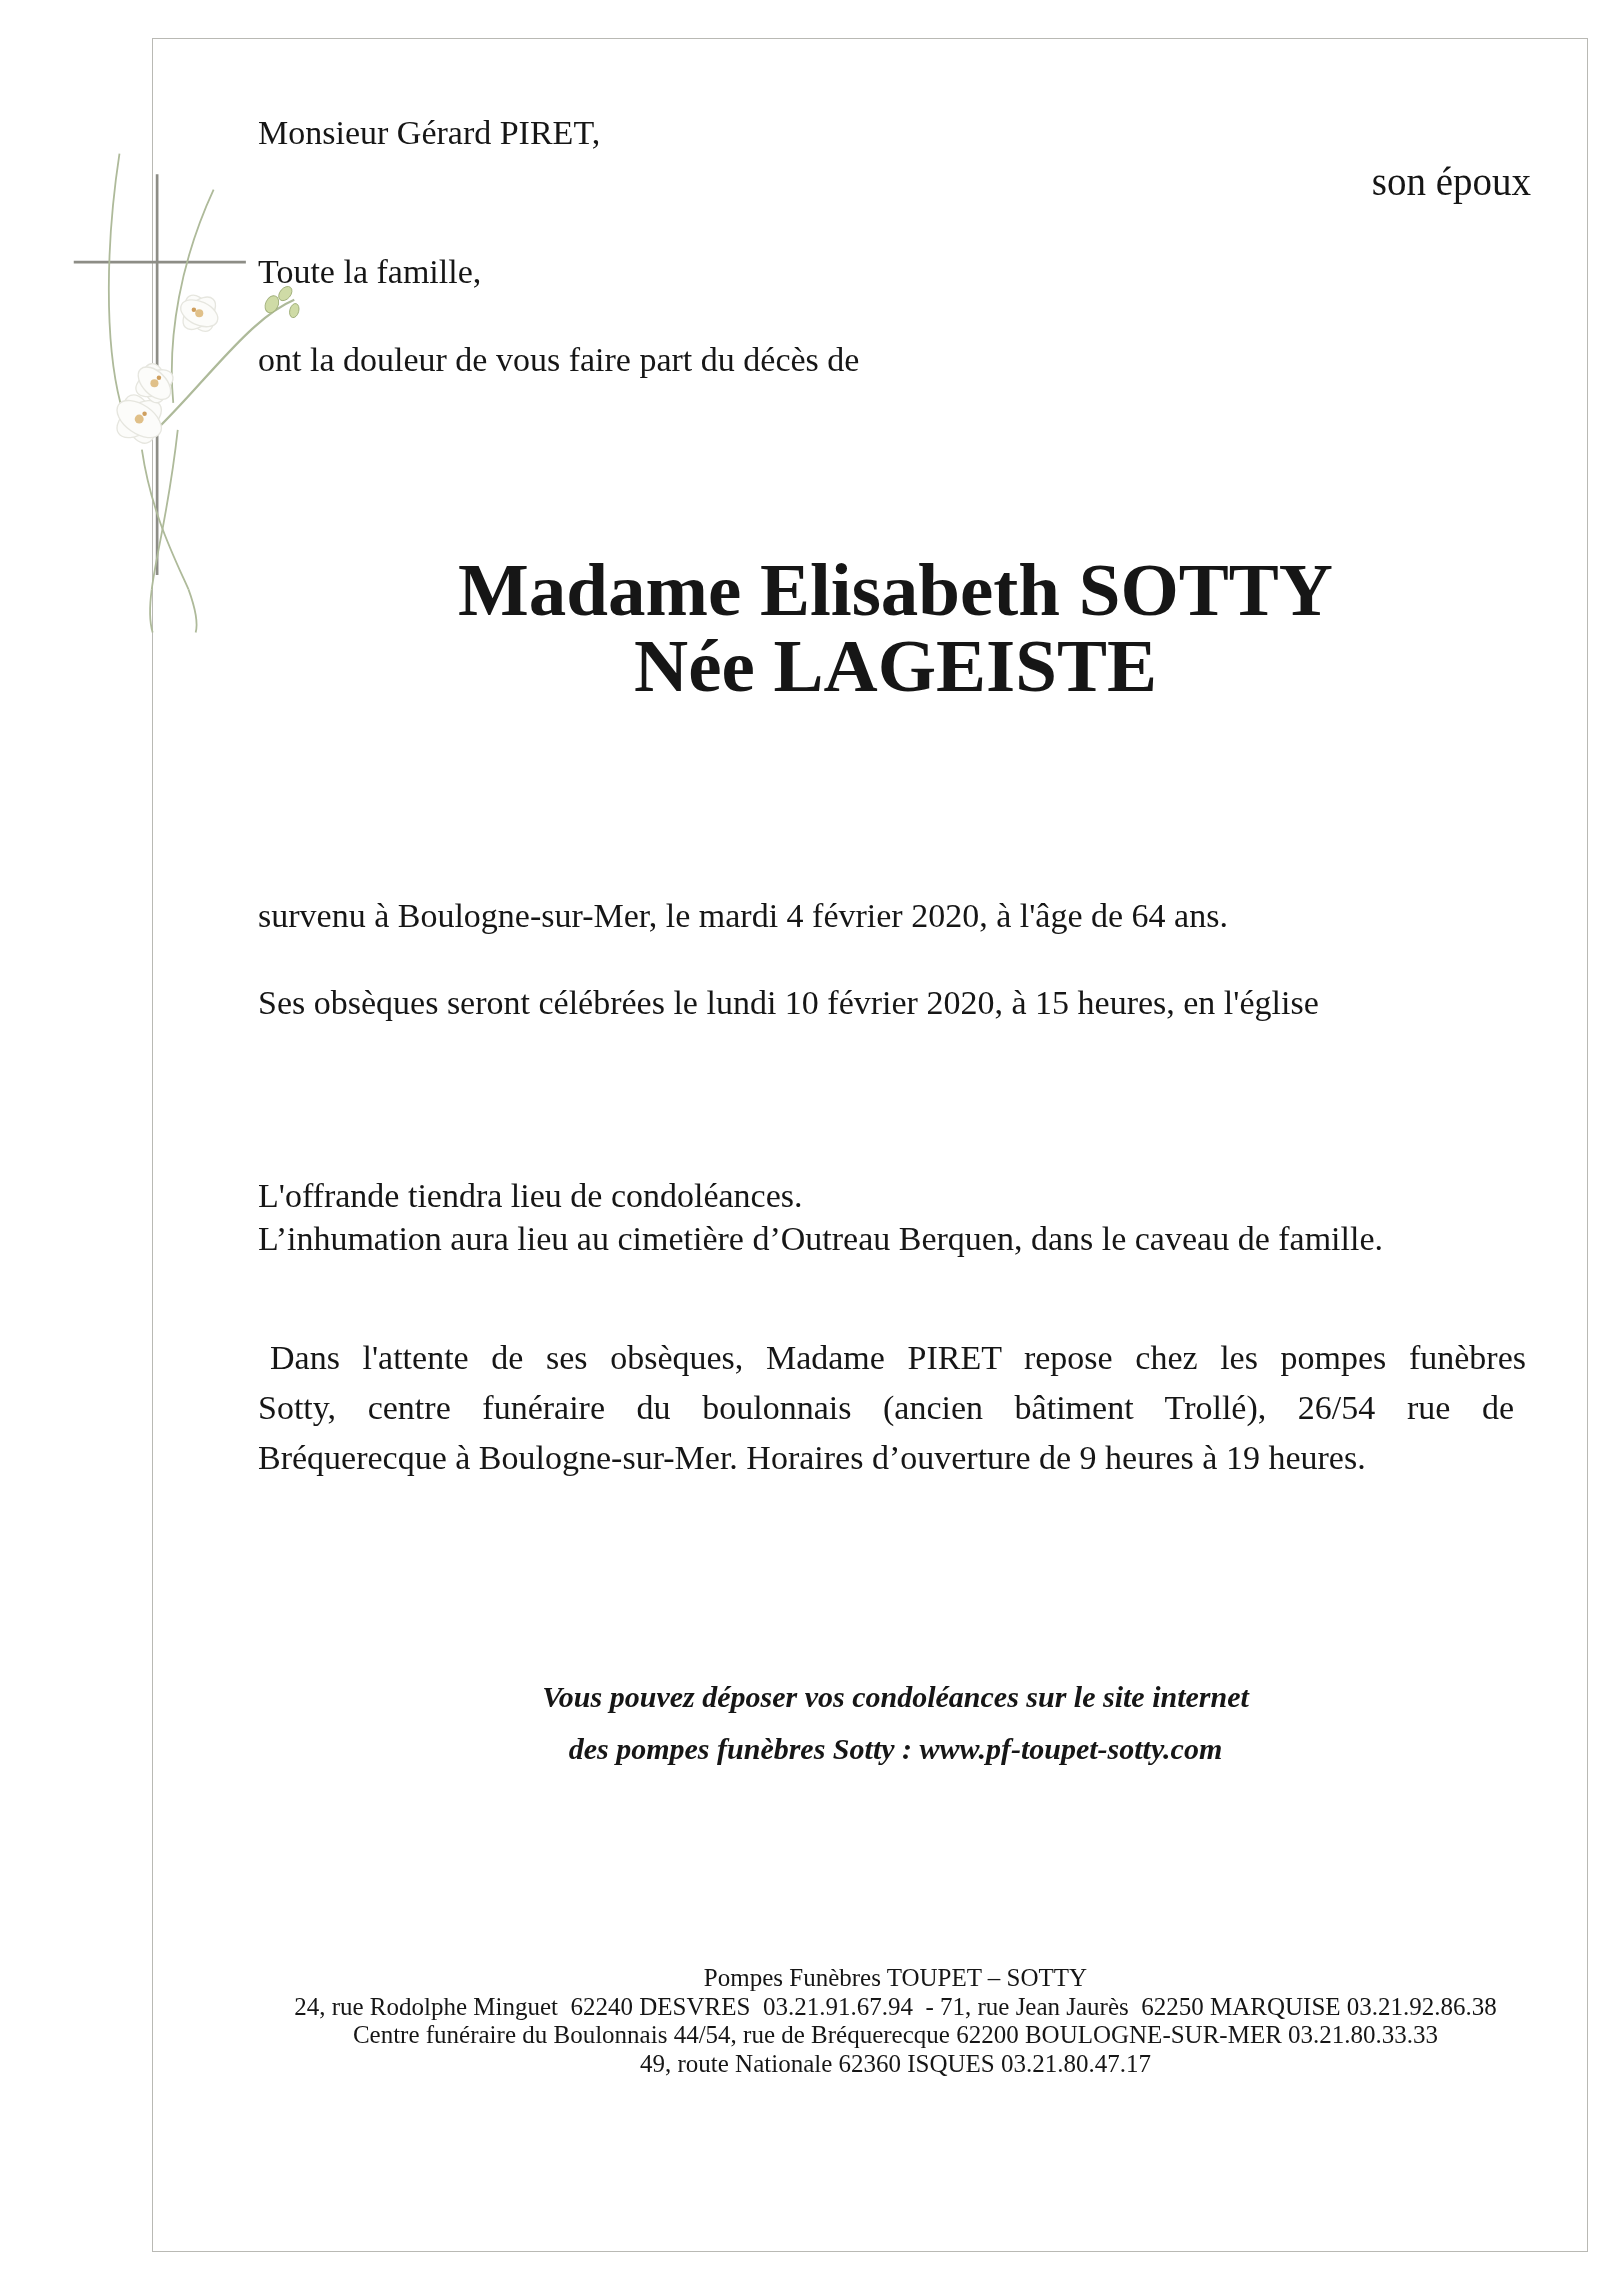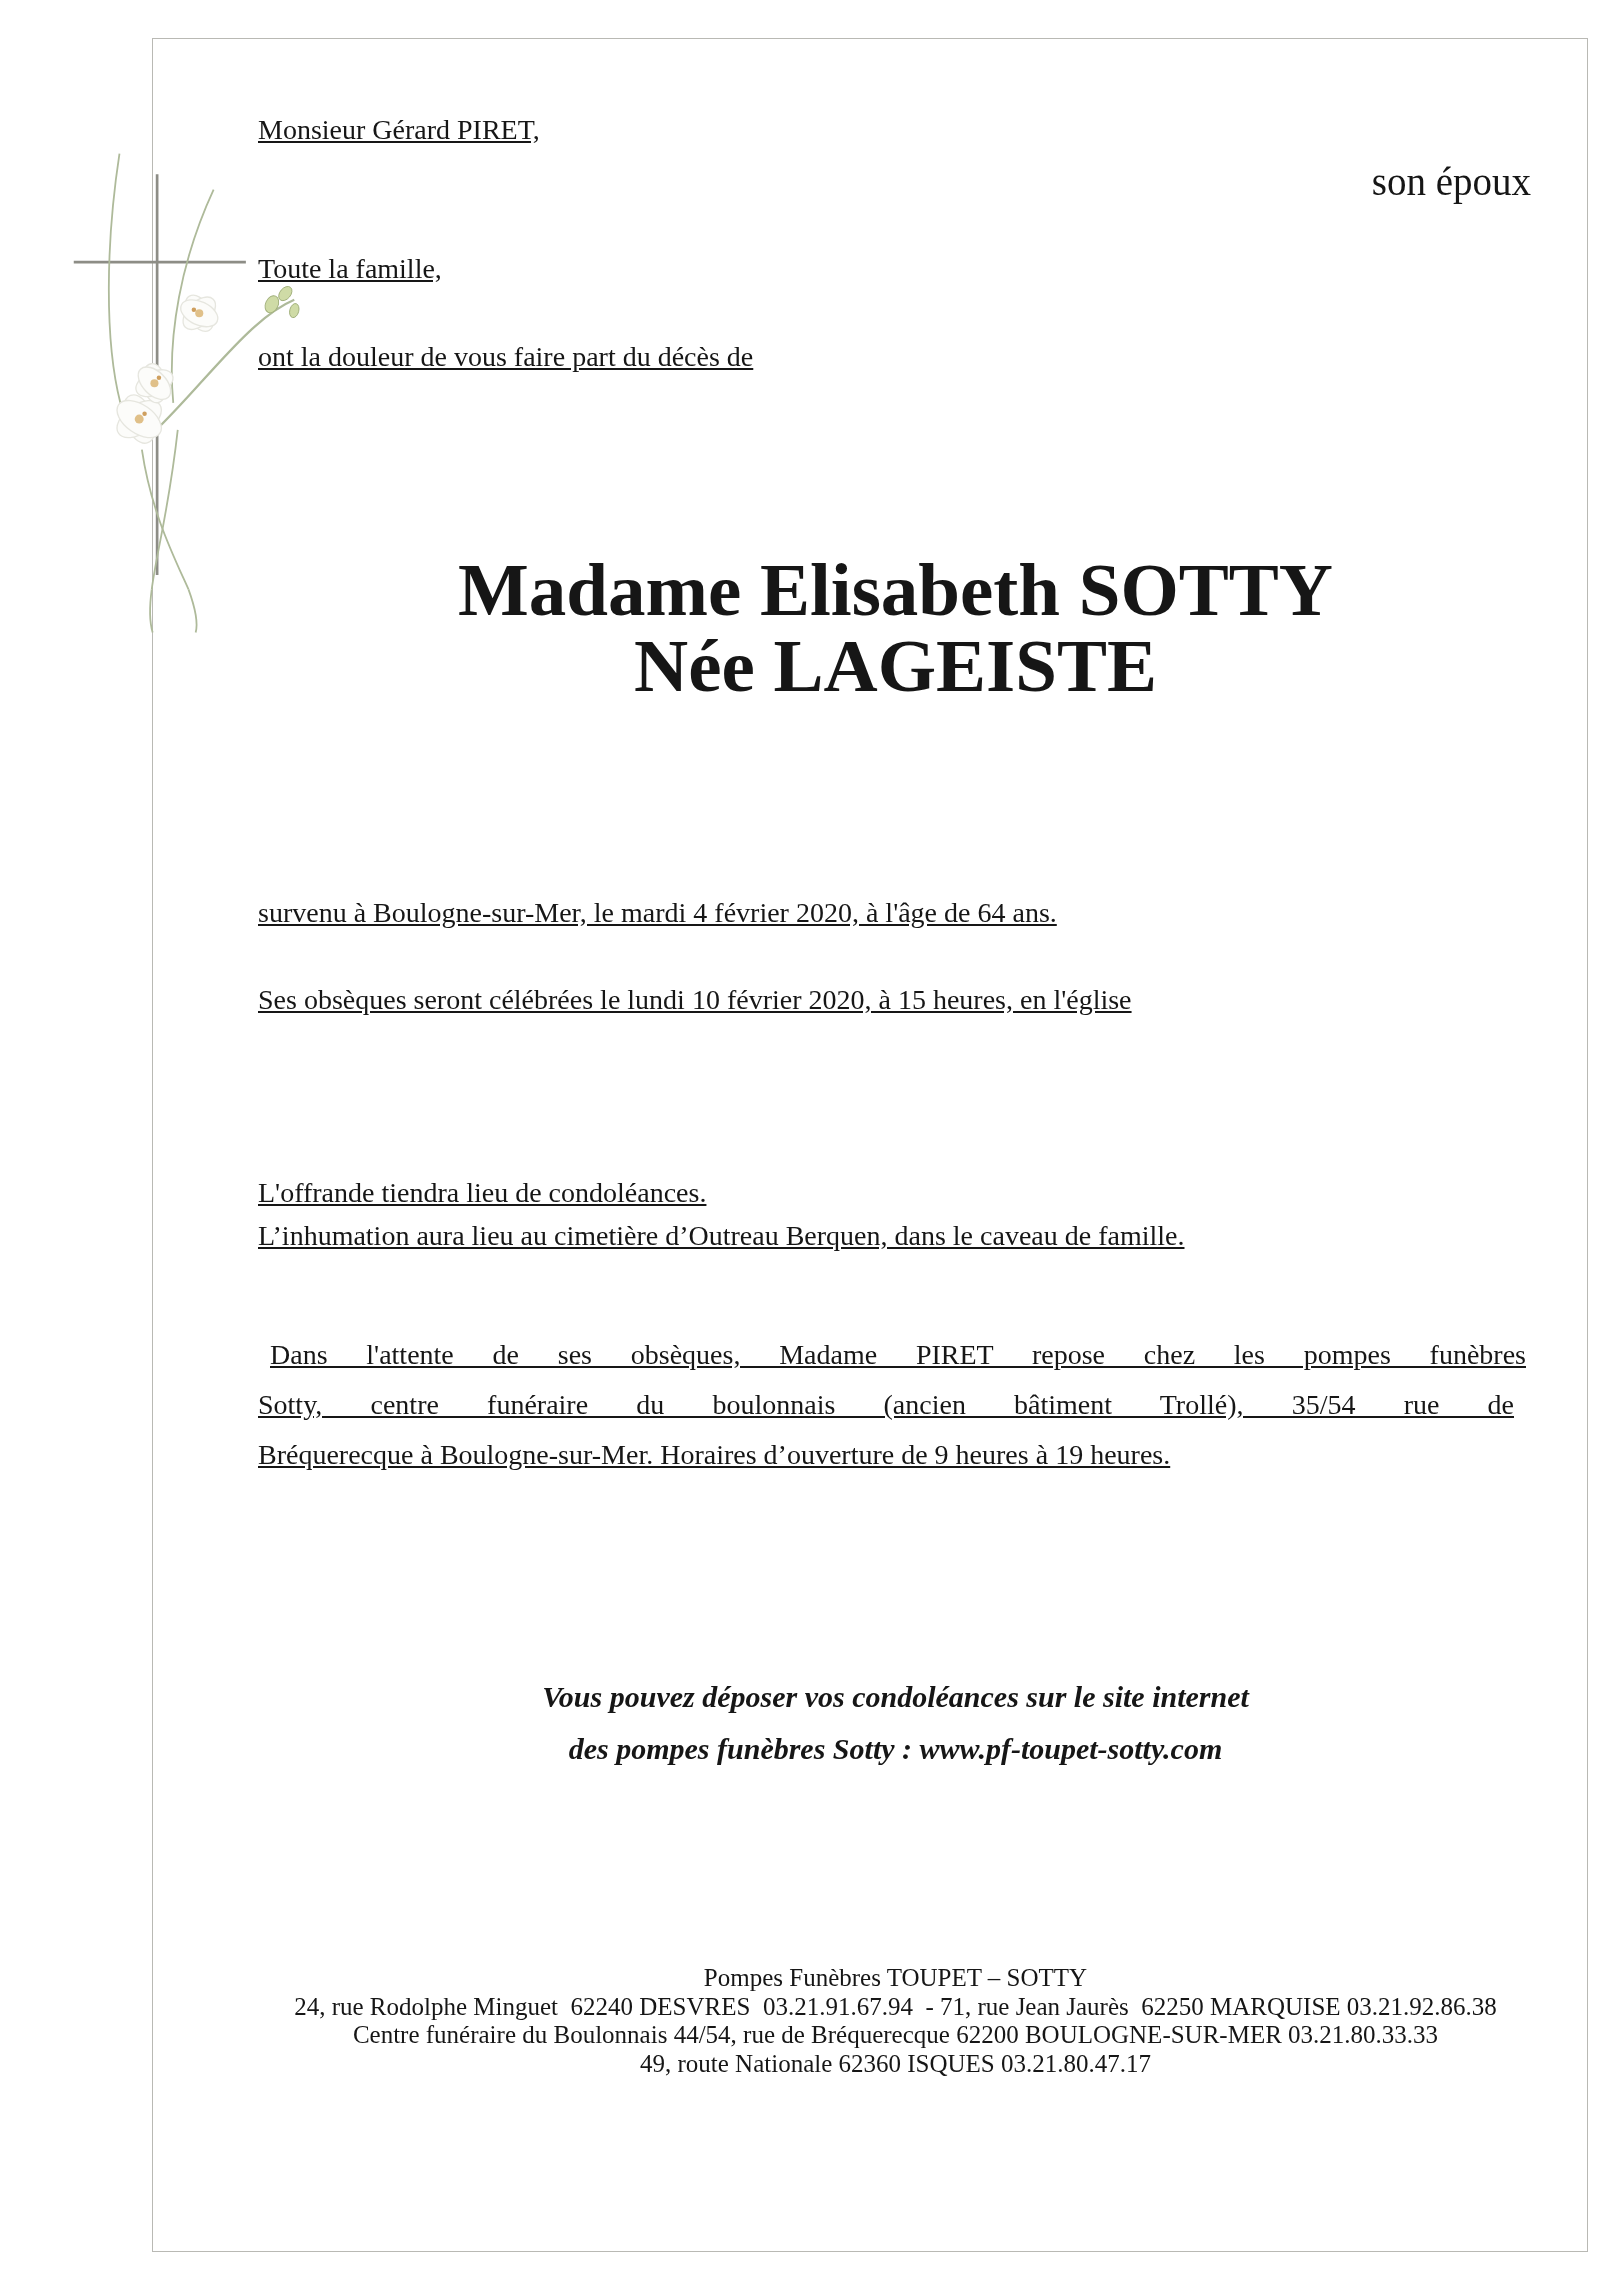--- a/index.html
+++ b/index.html
@@ -12,21 +12,21 @@
     overflow:hidden;
   }
   .page-border {
     position:absolute;
     left:152px; top:38px;
     width:1434px; height:2212px;
     border:0.9px solid #b9b9b4;
   }
   .decoration { position:absolute; left:54px; top:134px; width:269px; height:502px; }
   .line { position:absolute; white-space:pre; line-height:1.18; }
-  .t38 { font-size:28px;text-decoration:underline; }
+  .t38 { font-size:34px; }
   .t44i { font-size:39px; }
   .title { font-size:75px; font-weight:bold; line-height:1; width:1275px; text-align:center; white-space:pre; position:absolute; }
   .center { width:1275px; text-align:center; }
   .condol { font-size:30px; font-weight:bold; font-style:italic; }
   .foot { font-size:25px; }
   .just {
     width:1256px;
     white-space:normal;
     text-align:justify;
     text-align-last:justify;
@@ -96,21 +96,21 @@
 
   <div class="line t38" style="left:258px; top:896px;">survenu à Boulogne-sur-Mer, le mardi 4 février 2020, à l'âge de 64 ans.</div>
 
   <div class="line t38" style="left:258px; top:983px;">Ses obsèques seront célébrées le lundi 10 février 2020, à 15 heures, en l'église</div>
 
   <div class="line t38" style="left:258px; top:1128px;margin-top:48px;">L'offrande tiendra lieu de condoléances.</div>
 
   <div class="line t38" style="left:258px; top:1219px;">L’inhumation aura lieu au cimetière d’Outreau Berquen, dans le caveau de famille.</div>
 
   <div class="line t38 just" style="left:258px; top:1338px;margin-left:12px;">Dans l'attente de ses obsèques, Madame PIRET repose chez les pompes funèbres</div>
-  <div class="line t38 just" style="left:258px; top:1388px;">Sotty, centre funéraire du boulonnais (ancien bâtiment Trollé), 35/54 rue de</div>
+  <div class="line t38 just" style="left:258px; top:1388px;">Sotty, centre funéraire du boulonnais (ancien bâtiment Trollé), 26/54 rue de</div>
   <div class="line t38" style="left:258px; top:1438px;">Bréquerecque à Boulogne-sur-Mer. Horaires d’ouverture de 9 heures à 19 heures.</div>
 
   <div class="line condol center" style="left:258px; top:1679px;">Vous pouvez déposer vos condoléances sur le site internet</div>
   <div class="line condol center" style="left:258px; top:1731px;">des pompes funèbres Sotty : www.pf-toupet-sotty.com</div>
 
   <div class="line foot center" style="left:258px; top:1963px;">Pompes Funèbres TOUPET – SOTTY</div>
   <div class="line foot center" style="left:258px; top:1992px;">24, rue Rodolphe Minguet  62240 DESVRES  03.21.91.67.94  - 71, rue Jean Jaurès  62250 MARQUISE 03.21.92.86.38</div>
   <div class="line foot center" style="left:258px; top:2020px;">Centre funéraire du Boulonnais 44/54, rue de Bréquerecque 62200 BOULOGNE-SUR-MER 03.21.80.33.33</div>
   <div class="line foot center" style="left:258px; top:2049px;">49, route Nationale 62360 ISQUES 03.21.80.47.17</div>
 

